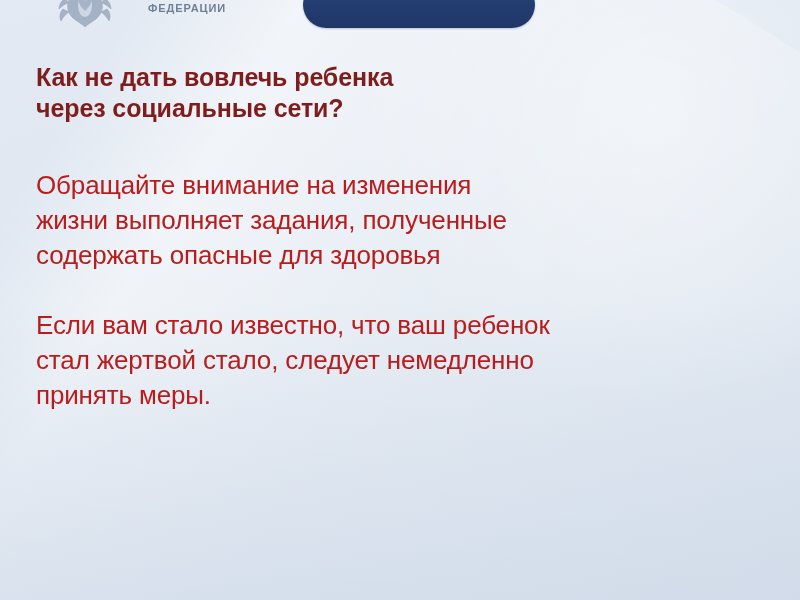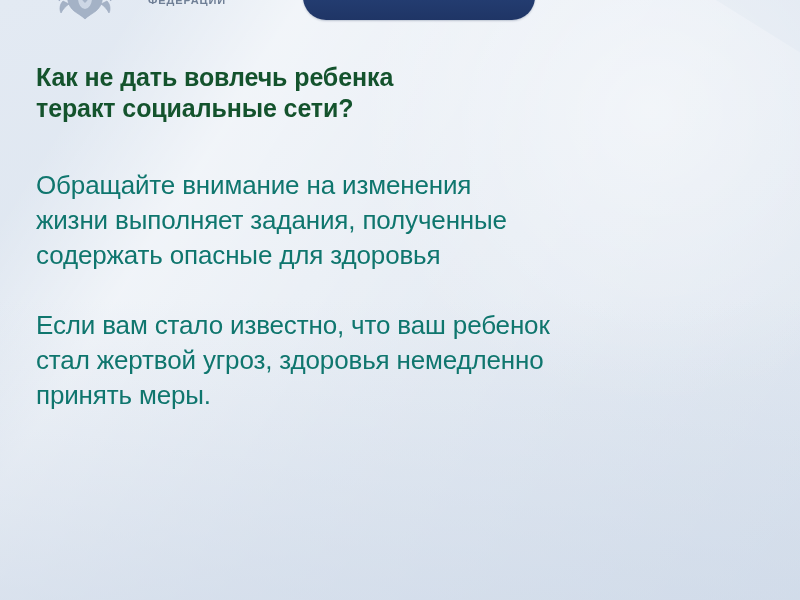--- a/index.html
+++ b/index.html
@@ -64,21 +64,21 @@
     right: 0;
     bottom: 0;
     height: 300px;
     background: linear-gradient(180deg, rgba(205,216,231,0) 0%, rgba(201,213,230,0.55) 100%);
     pointer-events: none;
   }
 
   
   .header-strip {
     position: absolute;
-    top: 0;
+    top: 8px;
     left: 0;
     width: 724px;
     height: 28px;
     z-index: 5;
   }
 
   
   .emblem {
     position: absolute;
     left: 54px;
@@ -127,33 +127,33 @@
   .content {
     position: absolute;
     left: 36px;
     top: 62px;
     width: 620px;
     z-index: 4;
   }
 
   .headline {
     margin: 0;
-    color: #14532d;
+    color: #7f1d1d;
     font-size: 25px;
     font-weight: 700;
     line-height: 31px;
     letter-spacing: -0.1px;
   }
   .headline .line { display: block; }
 
   .body-block {
     margin-top: 44px;
   }
   .paragraph {
-    color: #0f766e;
+    color: #b91c1c;
     font-size: 26px;
     font-weight: 400;
     line-height: 35px;
     letter-spacing: -0.15px;
   }
   .paragraph + .paragraph {
     margin-top: 35px;
   }
   .paragraph .line { display: block; }
 </style>
@@ -194,33 +194,33 @@
 
     <div class="badge">
       <div class="badge-label"></div>
     </div>
   </div>
 
   <div class="content">
 
     <h1 class="headline">
       <span class="line">Как не дать вовлечь ребенка</span>
-      <span class="line">теракт социальные сети?</span>
+      <span class="line">через социальные сети?</span>
     </h1>
 
     <div class="body-block">
 
       <div class="paragraph">
         <span class="line">Обращайте внимание на изменения</span>
         <span class="line">жизни выполняет задания, полученные</span>
         <span class="line">содержать опасные для здоровья</span>
       </div>
 
       <div class="paragraph">
         <span class="line">Если вам стало известно, что ваш ребенок</span>
-        <span class="line">стал жертвой угроз, здоровья немедленно</span>
+        <span class="line">стал жертвой стало, следует немедленно</span>
         <span class="line">принять меры.</span>
       </div>
 
     </div>
   </div>
 
 </div>
 
 </body></html>

